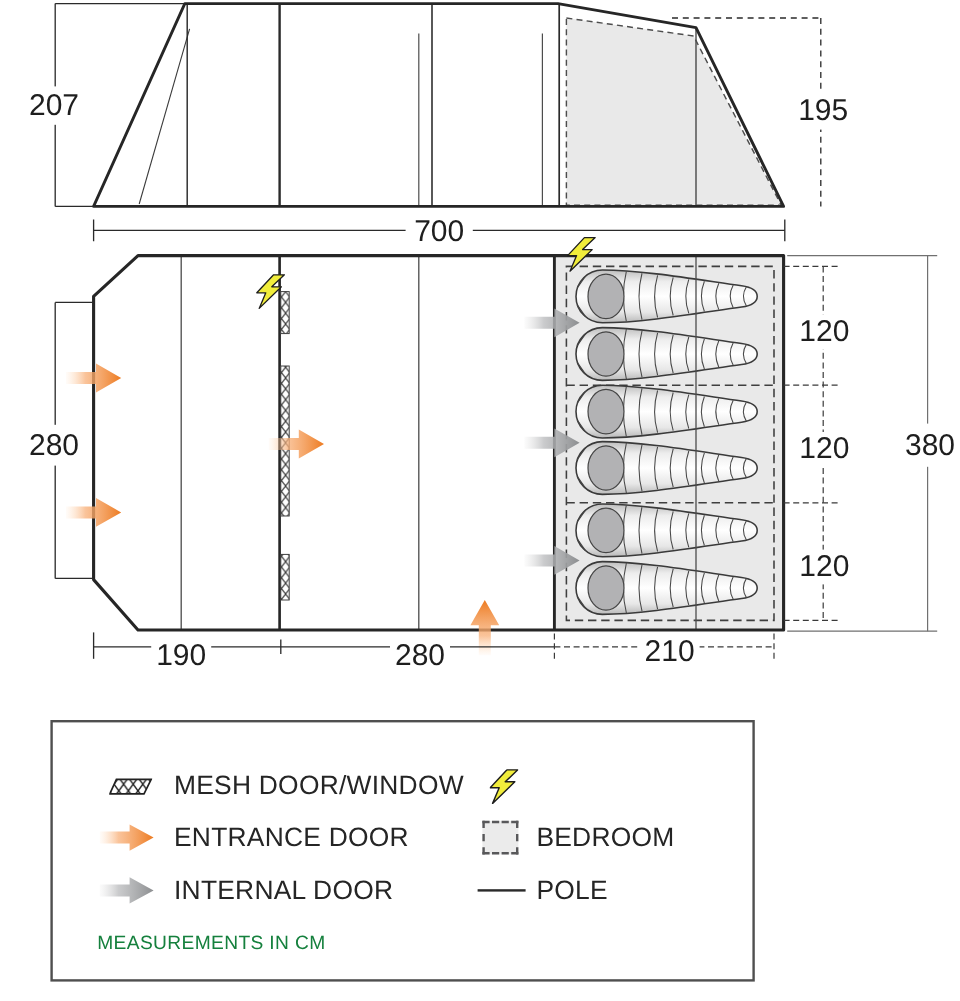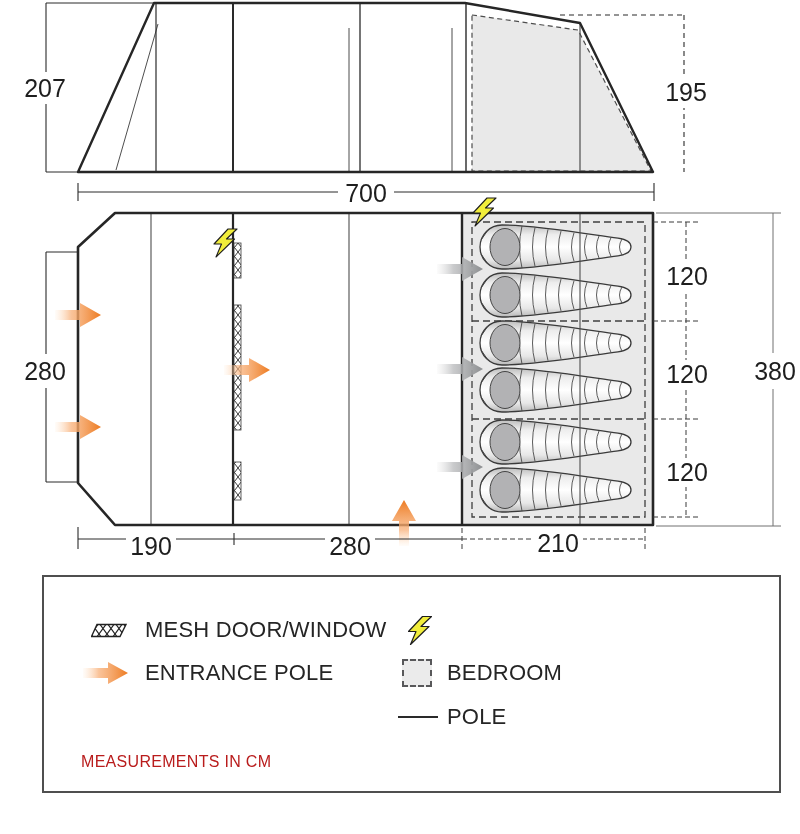--- a/index.html
+++ b/index.html
@@ -3,21 +3,21 @@
 <meta charset="utf-8">
 <style>
   html,body{margin:0;padding:0;background:#ffffff;}
   .page{position:relative;width:800px;height:834px;background:#fff;font-family:"Liberation Sans",sans-serif;overflow:hidden;text-decoration:underline;}
   .diagram-svg{position:absolute;left:0;top:0;}
   .dim-text{font-family:"Liberation Sans",sans-serif;font-size:25px;fill:#1e1e1e;text-anchor:middle;}
   .legend{position:absolute;border:2px solid #4f4f4f;background:#fff;box-sizing:border-box;}
   .legend-item{position:absolute;display:flex;align-items:center;height:30px;}
   .legend-iconbox{display:flex;align-items:center;flex:0 0 auto;}
   .legend-label{font-size:22px;color:#252525;letter-spacing:0.2px;white-space:nowrap;}
-  .legend-note{position:absolute;font-size:16px;color:#b91c1c;letter-spacing:0.3px;}
+  .legend-note{position:absolute;font-size:16px;color:#15803d;letter-spacing:0.3px;}
   .bedroom-swatch{width:26px;height:24px;background:#ebebeb;border:2px dashed #58585a;box-sizing:content-box;}
   .pole-swatch{width:40px;height:0;border-top:2px solid #2a2a2a;}
 </style>
 </head>
 <body>
 
 <div class="page">
 
 <svg class="diagram-svg" width="800" height="600" viewBox="0 0 800 600">
   <defs>
@@ -200,21 +200,21 @@
       <rect x="126" y="532" width="50" height="28" fill="#ffffff"></rect>
       <rect x="325" y="532" width="50" height="28" fill="#ffffff"></rect>
       <rect x="533" y="529" width="50" height="28" fill="#ffffff"></rect>
       <text class="dim-text" x="151" y="546" dominant-baseline="central">190</text>
       <text class="dim-text" x="350" y="546" dominant-baseline="central">280</text>
       <text class="dim-text" x="558" y="543" dominant-baseline="central">210</text>
     </g>
   </g>
 </svg>
 
-<div class="legend" style="left:42px;top:575px;width:739px;height:218px;padding-left:16px;">
+<div class="legend" style="left:42px;top:600px;width:587px;height:218px;padding-left:16px;">
 
   <div class="legend-item" style="left:39px;top:38px;">
     <span class="legend-iconbox" style="width:62px;padding-left:8px;box-sizing:border-box;">
       <svg width="36" height="15" viewBox="0 0 36 15">
         <defs>
           <pattern id="meshPat2" width="8" height="11" patternUnits="userSpaceOnUse">
             <rect width="8" height="11" fill="#ffffff"></rect>
             <path d="M0,0 L8,11 M8,0 L0,11" stroke="#222" stroke-width="1.2" fill="none"></path>
           </pattern>
         </defs>
@@ -223,23 +223,31 @@
     </span>
     <span class="legend-label">MESH DOOR/WINDOW</span>
   </div>
 
   <div class="legend-item" style="left:39px;top:81px;">
     <span class="legend-iconbox" style="width:62px;">
       <svg width="46" height="24" viewBox="0 0 46 24">
         <path d="M0,7 L25,7 L25,1 L45,12 L25,23 L25,17 L0,17 Z" fill="url(#gradOrange)"></path>
       </svg>
     </span>
-    <span class="legend-label">ENTRANCE POLE</span>
-  </div>
-
+    <span class="legend-label">ENTRANCE DOOR</span>
+  </div>
+
+  <div class="legend-item" style="left:39px;top:125px;">
+    <span class="legend-iconbox" style="width:62px;">
+      <svg width="46" height="24" viewBox="0 0 46 24">
+        <path d="M0,7 L25,7 L25,1 L45,12 L25,23 L25,17 L0,17 Z" fill="url(#gradGrey)"></path>
+      </svg>
+    </span>
+    <span class="legend-label">INTERNAL DOOR</span>
+  </div>
 
   <div class="legend-item" style="left:358px;top:38px;">
     <span class="legend-iconbox" style="width:45px;padding-left:6px;box-sizing:border-box;">
       <svg width="24" height="29" viewBox="0 0 24 29">
         <path d="M14.5,0.5 L0.5,15.5 L8,15.5 L2.5,28.5 L21,10.5 L13,10.5 L23.5,0.5 Z" fill="#f1ed3b" stroke="#1d1d1d" stroke-width="1.2" stroke-linejoin="round"></path>
       </svg>
     </span>
   </div>
 
   <div class="legend-item" style="left:358px;top:81px;">

